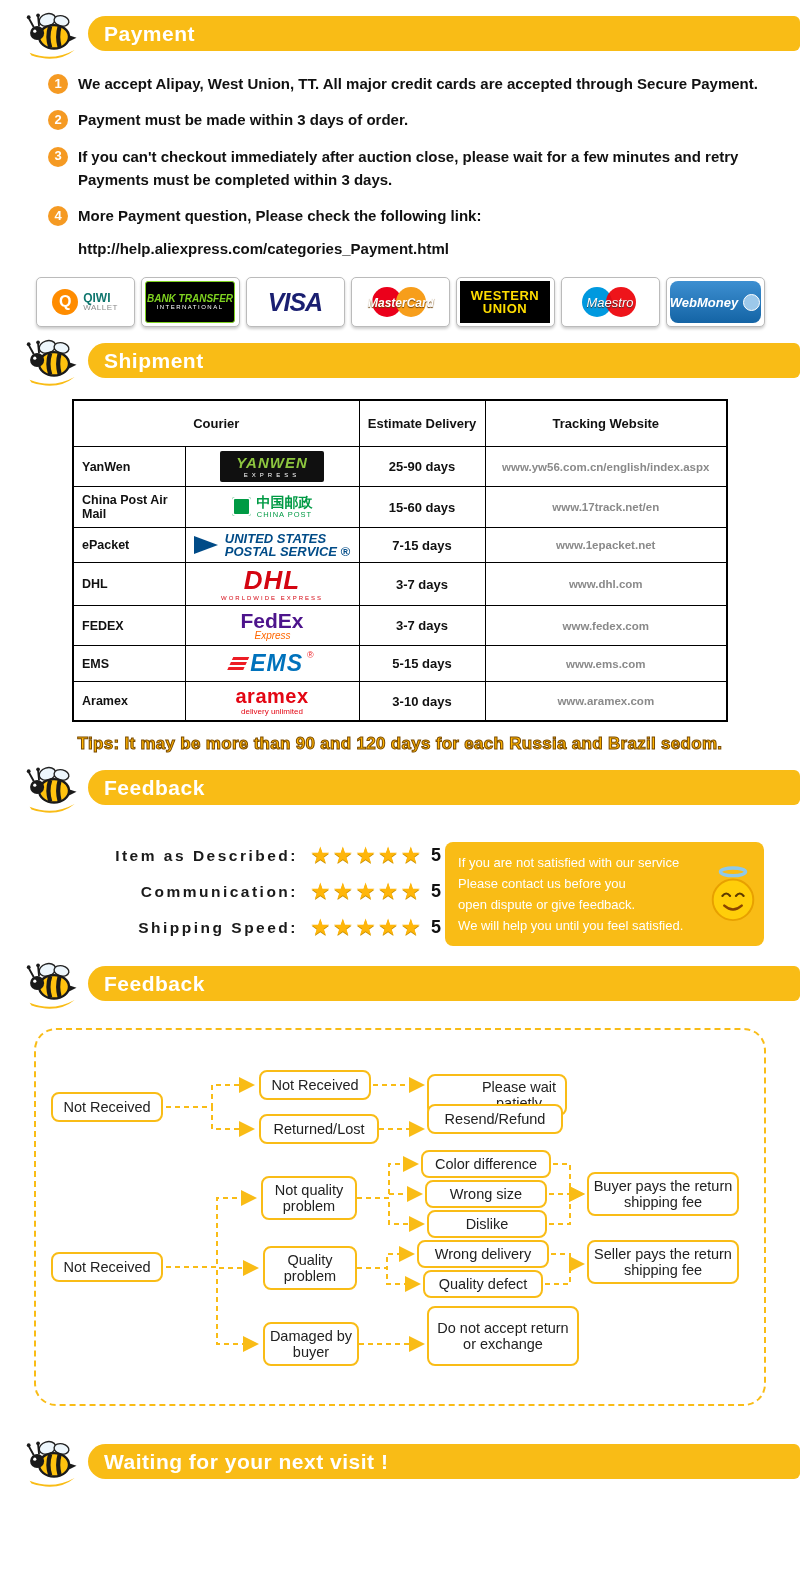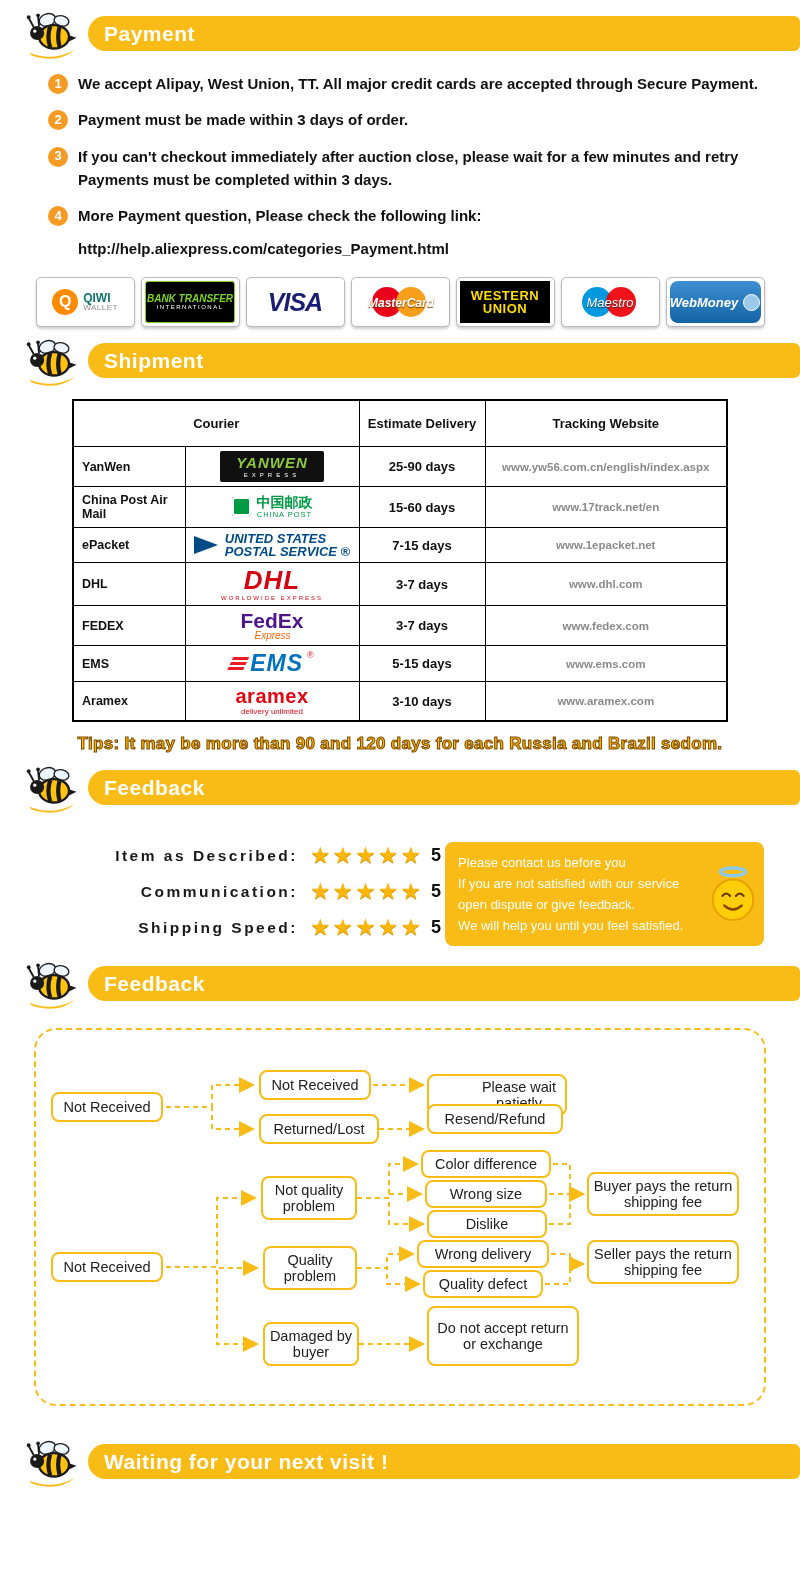--- a/index.html
+++ b/index.html
@@ -381,22 +381,22 @@
         <span class="rt-stars">★★★★★</span>
         <span class="rt-score">5</span>
       </div>
       <div class="rt-row">
         <span class="rt-label">Shipping Speed:</span>
         <span class="rt-stars">★★★★★</span>
         <span class="rt-score">5</span>
       </div>
     </div>
     <div class="notice">
+      <span>If you are not satisfied with our service</span>
       <span>Please contact us before you</span>
-      <span>If you are not satisfied with our service</span>
       <span>open dispute or give feedback.</span>
       <span>We will help you until you feel satisfied.</span>
       <svg class="angel-svg" viewBox="0 0 60 64">
         <ellipse cx="30" cy="8" rx="13" ry="4" fill="none" stroke="#8EC9EC" stroke-width="3.5"></ellipse>
         <circle cx="30" cy="37" r="21" fill="#FFCE0A" stroke="#E8A000" stroke-width="2"></circle>
         <path d="M19,33 q4,-5 8,0" stroke="#5c3a00" stroke-width="2.2" fill="none" stroke-linecap="round"></path>
         <path d="M33,33 q4,-5 8,0" stroke="#5c3a00" stroke-width="2.2" fill="none" stroke-linecap="round"></path>
         <path d="M21,43 q9,8 18,0" stroke="#8A4500" stroke-width="2.6" fill="none" stroke-linecap="round"></path>
       </svg>
     </div>

